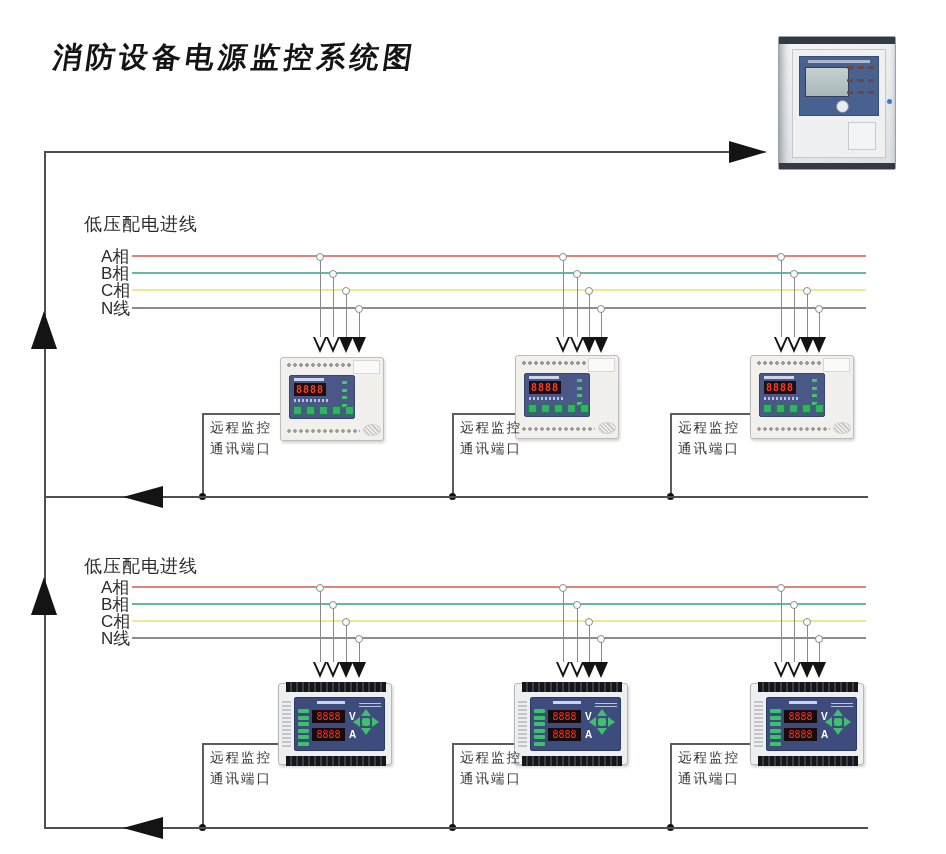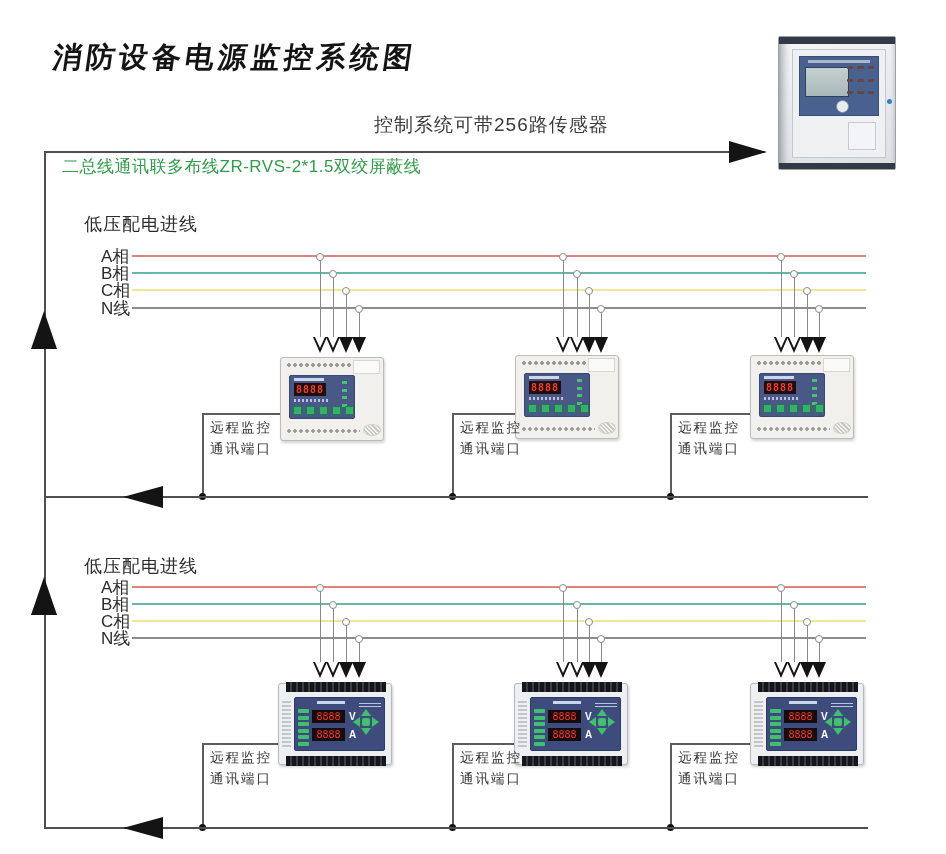--- a/index.html
+++ b/index.html
@@ -111,22 +111,20 @@
   .dev2 .cross .cl{left:0;top:8px;border-left:0;border-right:7px solid #3fc06e;}
   .dev2 .cross .cr{right:0;top:8px;border-right:0;border-left:7px solid #3fc06e;}
   .dev2 .cross .cm{position:absolute;left:9px;top:9px;width:8px;height:8px;background:#3fc06e;border-radius:2px;}
 </style>
 </head>
 <body>
 
 <div class="canvas">
 
   <div class="lbl title">消防设备电源监控系统图</div>
-  <div class="lbl sensor-note">控制系统可带256路传感器</div>
-  <div class="lbl wiring-note">二总线通讯联多布线ZR-RVS-2*1.5双绞屏蔽线</div>
 
   <div class="h-line" style="left:44px;top:151px;width:686px;"></div>
   <div class="arrow-right" style="left:729px;top:141px;"></div>
   <div class="v-line" style="left:44px;top:151px;height:678px;"></div>
   <div class="arrow-up" style="left:31px;top:311px;"></div>
   <div class="arrow-up" style="left:31px;top:577px;"></div>
 
   <div class="host">
     <div class="host-top"></div>
     <div class="host-inner">

